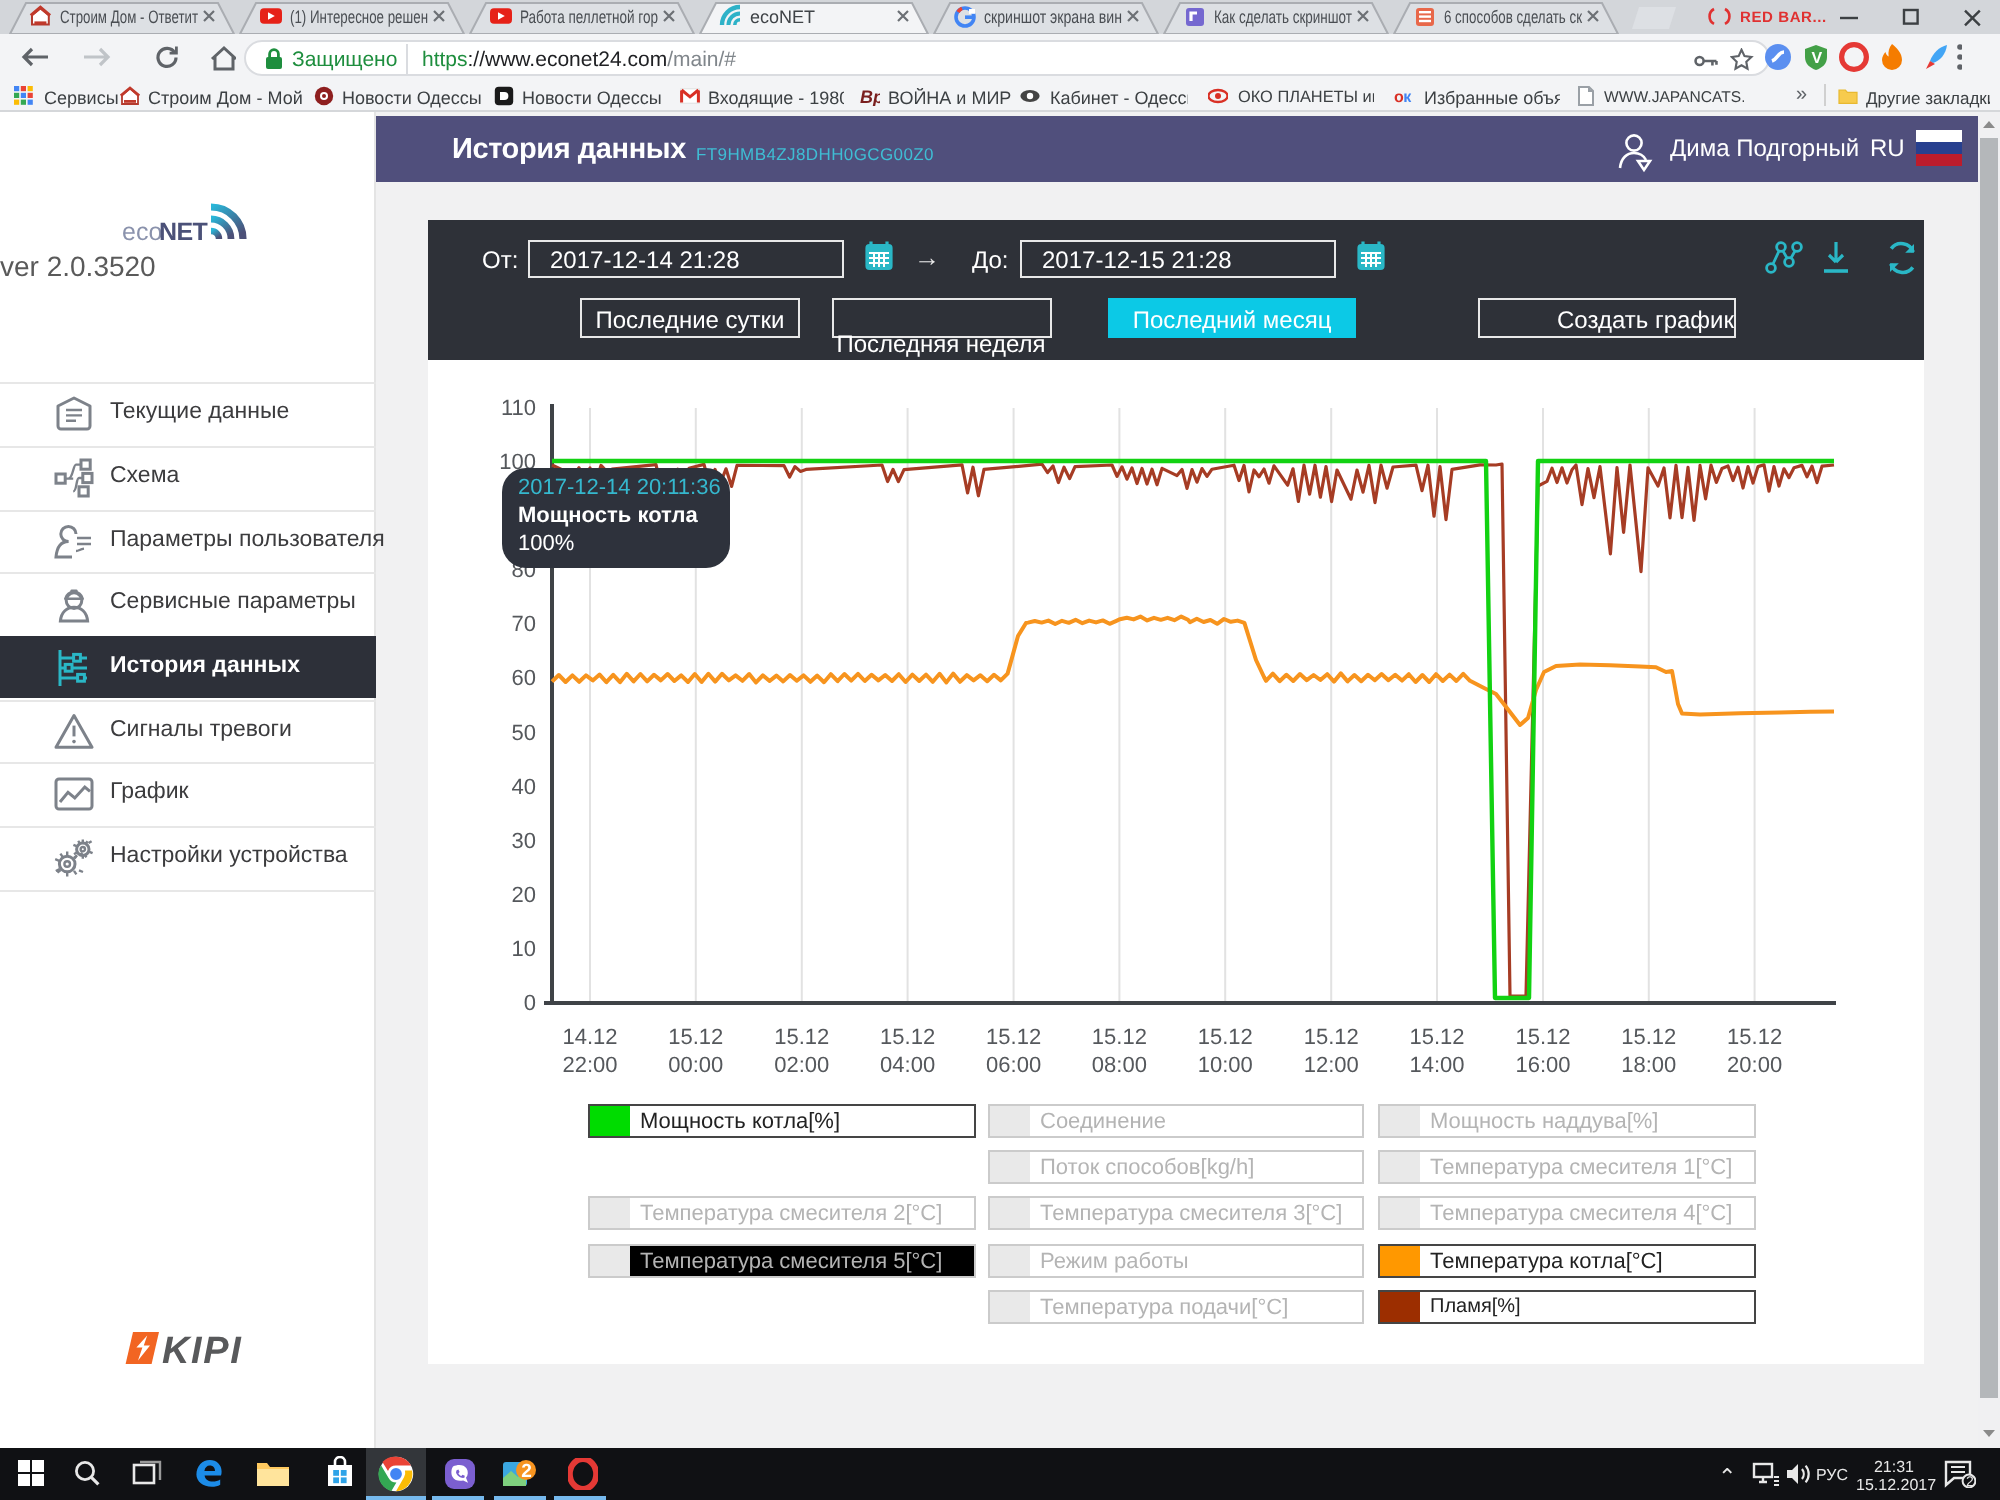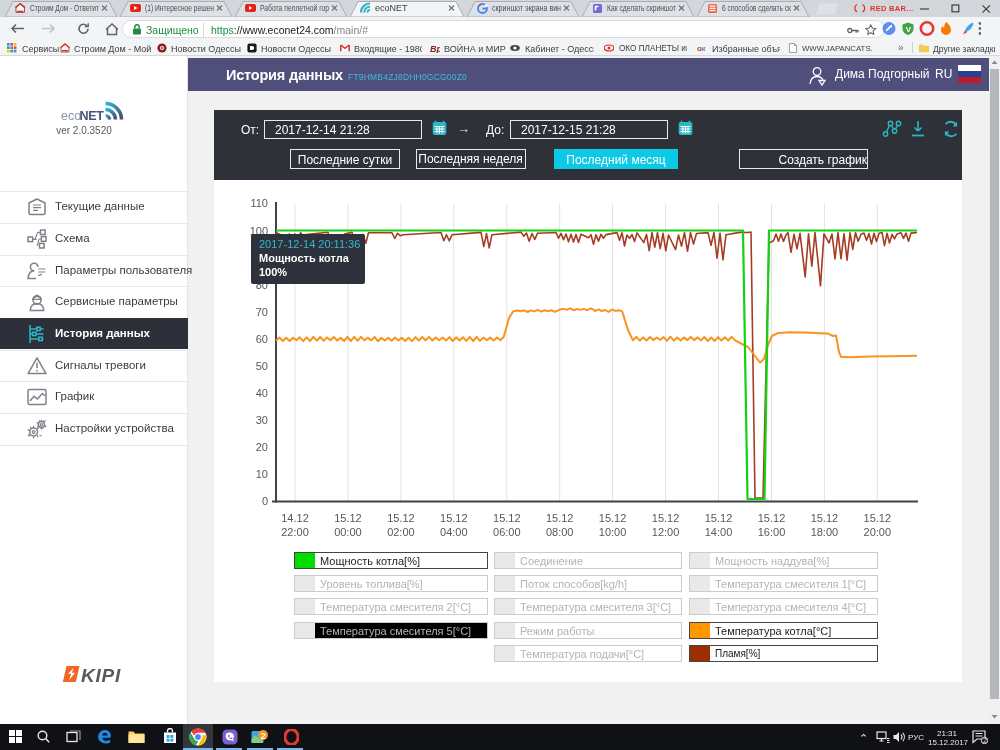--- a/index.html
+++ b/index.html
@@ -207,21 +207,21 @@
           </linearGradient>
         </defs>
       <text x="0" y="26" font-size="12.5" fill="#8a92ac">eco</text>
       <text x="18.5" y="26" font-size="12.5" font-weight="bold" fill="#4b5178" letter-spacing="-0.3">NET</text>
       <g fill="none" stroke="url(#lg)">
         <path d="M44.5 9.5 A16 16 0 0160.5 25.5" stroke-width="3.6"></path>
         <path d="M44.5 15.5 A10 10 0 0154.5 25.5" stroke-width="3.4"></path>
         <path d="M44.5 21.5 A4 4 0 0148.5 25.5" stroke-width="3.2"></path>
       </g>
     </svg>
-    <div class="abs" style="left:0;top:69px;width:168px;text-align:center;font-size:10px;color:#5a5a5a">ver 2.0.3520</div>
+    <div class="abs" style="left:0;top:69px;width:168px;text-align:left;font-size:14px;color:#5a5a5a">ver 2.0.3520</div>
     <div style="position:absolute;left:0;top:135.2px;width:188px;height:1px;background:#e7e7e7"></div>
 <div style="position:absolute;left:0;top:166.9px;width:188px;height:1px;background:#e7e7e7"></div>
 <div style="position:absolute;left:0;top:198.5px;width:188px;height:1px;background:#e7e7e7"></div>
 <div style="position:absolute;left:0;top:230.2px;width:188px;height:1px;background:#e7e7e7"></div>
 <div style="position:absolute;left:0;top:261.8px;width:188px;height:1px;background:#e7e7e7"></div>
 <div style="position:absolute;left:0;top:293.5px;width:188px;height:1px;background:#e7e7e7"></div>
 <div style="position:absolute;left:0;top:325.2px;width:188px;height:1px;background:#e7e7e7"></div>
 <div style="position:absolute;left:0;top:356.8px;width:188px;height:1px;background:#e7e7e7"></div>
 <div style="position:absolute;left:0;top:388.5px;width:188px;height:1px;background:#e7e7e7"></div>
 <svg style="position:absolute;left:27px;top:141.2px" width="20" height="20" viewBox="0 0 20 20">
@@ -333,21 +333,21 @@
           <circle cx="16.5" cy="4.5" r="2.2"></circle>
         <path d="M4.5 13l3-6.5M9.5 6.5l2 3.5M13.5 10l2-3.5"></path>
         <path d="M36 2v10M36 12l-3.5-3.5M36 12l3.5-3.5" stroke-width="1.6"></path>
           <path d="M30 16.5h12" stroke-width="1.8"></path>
         <path d="M74.6 7a6.3 6.3 0 00-11-1.7M63.4 13a6.3 6.3 0 0011 1.7" stroke-width="1.8"></path>
         <path d="M75 3v4.4h-4.4z" fill="#2ab7c6" stroke="none"></path>
           <path d="M63 17v-4.4h4.4z" fill="#2ab7c6" stroke="none"></path>
       </g>
     </svg>
     <div class="abs" style="left:76px;top:39px;width:110px;height:20px;border:1px solid #e8e8e8;color:#fff;font-size:12px;text-align:center;padding-top:3px">Последние сутки</div>
-    <div class="abs" style="left:201.5px;top:39px;width:110px;height:20px;border:1px solid #e8e8e8;color:#fff;font-size:12px;text-align:center;padding-top:2px">Последняя неделя</div>
+    <div class="abs" style="left:201.5px;top:39px;width:110px;height:20px;border:1px solid #e8e8e8;color:#fff;font-size:12px;text-align:center;padding-top:15px">Последняя неделя</div>
     <div class="abs" style="left:340px;top:39px;width:124px;height:20px;background:#0cc9e6;color:#fff;font-size:12px;text-align:center;padding-top:4px">Последний месяц</div>
     <div class="abs" style="left:525px;top:39px;width:129px;height:20px;border:1px solid #e8e8e8;color:#fff;font-size:12px;text-align:right;padding-top:3px">Создать график</div>
   </div>
 
   <div class="abs" style="left:214px;top:124px;width:748px;height:502px;background:#fff"></div>
   <svg style="position:absolute;left:214px;top:124px" width="748" height="365" viewBox="0 0 748 365">
 <line x1="81" y1="24" x2="81" y2="321.5" stroke="#e2e2e2" stroke-width="1"></line>
       <line x1="133.9" y1="24" x2="133.9" y2="321.5" stroke="#e2e2e2" stroke-width="1"></line>
       <line x1="186.9" y1="24" x2="186.9" y2="321.5" stroke="#e2e2e2" stroke-width="1"></line>
       <line x1="239.8" y1="24" x2="239.8" y2="321.5" stroke="#e2e2e2" stroke-width="1"></line>
@@ -395,42 +395,38 @@
       <text x="557.5" y="356" text-anchor="middle" font-size="11" fill="#55585c">16:00</text>
       <text x="610.4" y="342" text-anchor="middle" font-size="11" fill="#55585c">15.12</text>
       <text x="610.4" y="356" text-anchor="middle" font-size="11" fill="#55585c">18:00</text>
       <text x="663.3" y="342" text-anchor="middle" font-size="11" fill="#55585c">15.12</text>
       <text x="663.3" y="356" text-anchor="middle" font-size="11" fill="#55585c">20:00</text>
 <polyline points="62,52.5 72.8,57.6 75.5,53.9 78.2,58.8 81,54 83.8,61.1 86.5,52.7 89.2,55.6 92,54.6 114,52.3 116.8,64.7 119.5,55 122.2,69 125,54.6 127.8,69.1 130.5,54.1 138,52.2 140.8,62.8 143.5,54.7 146.2,61.7 149,54.4 151.8,63.2 154.5,52.7 178,52.8 180.8,58.5 183.5,53.3 186.2,55.7 189,54.7 227,52.5 229.8,60.8 232.5,54.7 235.2,60.8 238,54.8 267,52.4 269.8,66.5 272.5,53.6 275.2,67.9 278,54.7 307,52.1 309.8,56.3 312.5,53 315.2,61.3 318,53.6 320.8,59.3 323.5,53.3 342,52.5 344.5,58.2 347,53.4 349.5,59.6 352,54 354.5,61.8 357,54.2 359.5,62 362,54.6 364.5,62.4 367,54.2 374.5,57.8 377,54.7 379.5,64.2 382,54.8 384.5,61.1 387,54.3 389.5,58.2 392,54.6 403,52.6 405.5,60.3 408,52.7 410.5,66 413,55 415.5,58.4 418,54.5 420.5,61.6 423,52.9 429.8,62.6 432.5,54.4 435.2,70.7 438,52.6 440.8,67.1 443.5,52.6 446.2,68.6 449,53.3 451.8,70.8 454.5,55 461.5,69.6 464.5,55 467.5,66.1 470.5,52.7 473.5,71.3 476.5,52.6 479.5,64.1 482.5,53.5 494,52.6 497,65.3 500,52.6 503,78.1 506,53.3 509,79.8 512,54.7 526,52.4 534,52.5 537,52 541,318 549,318 555,63 559.5,60.7 562,54.1 564.5,61.3 567,53.9 569.5,61.5 572,54.9 574,52.5 577,72.3 580,54.3 583,68.8 586,53.3 591.2,96.9 594.5,53.8 597.8,86.2 601,52.5 606.5,105.8 610,53.9 615,63 618,54 621,78.9 624,52.7 627,78.8 630,53.7 633,80.2 636,53.4 636,52.7 638.8,69.4 641.5,52.6 644.2,61.2 647,54.2 650,53 652.5,60.3 655,53.6 657.5,64 660,53.3 662.5,61.5 665,53.3 668,52.4 670.5,65.6 673,53.3 675.5,63 678,54.4 680.5,58.8 683,53.9 687,52.7 689.5,58.4 692,53.1 694.5,61.3 697,53.1 703,52.5" fill="none" stroke="#a63c24" stroke-width="1.6" stroke-linejoin="round"></polyline>
 <polyline points="62,160.8 65.4,157.5 68.8,161 72.2,157.7 75.6,160.9 79,157.7 82.4,160.2 85.8,157.3 89.2,161.1 92.6,157.4 96,161.1 99.4,156.9 102.8,160.7 106.2,157 109.6,160.7 113,157.4 116.4,160.2 119.8,157 123.2,160.5 126.6,157.7 130,161 133.4,157 136.8,161 140.2,156.9 143.6,160.8 147,156.9 150.4,160.2 153.8,157.7 157.2,160.4 160.6,157 164,161.2 167.4,157.7 170.8,160.5 174.2,157.8 177.6,160.7 181,157.5 184.4,160.4 187.8,157.7 191.2,160.9 194.6,157.8 198,161.1 201.4,157.1 204.8,160.6 208.2,157 211.6,160.3 215,156.9 218.4,160.5 221.8,157.4 225.2,160.2 228.6,157.5 232,160.5 235.4,157.1 238.8,161 242.2,157.3 245.6,160.5 249,157.3 252.4,160.9 255.8,156.9 259.2,161.2 262.6,156.8 266,160.9 269.4,157.6 272.8,160.2 276.2,157.6 279.6,160.6 283,157.4 286.4,160.2 289.8,156.8 295,138 299,131.5 300,131.3 303.4,130.5 306.8,131.3 310.2,130.3 313.6,132 317,130.4 320.4,131.4 323.8,129.9 327.2,131.6 330.6,130.3 334,131.2 337.4,130.2 340.8,131.9 344.2,130.4 346,129.6 349.4,128.9 352.8,129.7 356.2,128.3 359.6,130.2 363,128.9 366.4,129.9 369.8,128.9 373.2,130.1 376.6,128.3 380,129.9 381,131.1 384.4,129.4 387.8,131 391.2,130 394.6,131.9 398,129.5 401.4,130.9 404.8,130.3 408.2,131.4 414,150 418,158.5 419,160.4 422.4,156.8 425.8,160.6 429.2,157.4 432.6,160.5 436,157 439.4,160.1 442.8,157.5 446.2,160 449.6,157.1 453,160.8 456.4,156.7 459.8,160.7 463.2,157.5 466.6,160.6 470,157.4 473.4,160.1 476.8,157 480.2,160.1 483.6,157.4 487,160.3 490.4,157.1 493.8,161 497.2,157.5 500.6,161 504,157.1 507.4,160.5 510.8,157.3 514.2,160.5 517.6,156.9 521,160.4 528,164 534,167 541,176 546,182.5 550,179 554,165 558,156 564,153 576,152.3 591,152.6 606,153.2 614,153.6 619,156 622,155.5 625,172 627,176.8 636,177.2 656,176.6 676,176.2 691,175.9 703,175.8" fill="none" stroke="#f7941e" stroke-width="2" stroke-linejoin="round"></polyline>
 <polyline points="62,50.5 529,50.5 533.5,319 550.5,319 555,50.5 703,50.5" fill="none" stroke="#12d212" stroke-width="2.2" stroke-linejoin="round"></polyline>
 </svg>
 
-  <div class="abs" style="left:251px;top:177.5px;width:114px;height:50px;background:#2e323c;border-radius:2px;padding:4px 0 0 8px">
+  <div class="abs" style="left:251px;top:177.5px;width:114px;height:50px;background:#2e323c;border-radius:12px;padding:4px 0 0 8px">
     <div style="font-size:11px;color:#35b8ce">2017-12-14 20:11:36</div>
     <div style="font-size:11px;color:#fff;font-weight:bold;margin-top:2px">Мощность котла</div>
-    <div style="font-size:11px;color:#fff;font-weight:bold;margin-top:2px">100%</div>
+    <div style="font-size:11px;color:#fff;font-weight:normal;margin-top:2px">100%</div>
   </div>
   <div class="abs" style="left:0;top:496px;width:962px;height:0px"></div>
   <div class="abs" style="left:0;top:-56px;width:1000px;height:750px">
       <div style="position:absolute;left:494px;top:552px;width:188px;height:17px;background:#fff;border:1px solid #cbcbcb;box-sizing:border-box;overflow:hidden">
         <div style="position:absolute;left:0;top:0;width:20px;height:17px;background:#e9e9e9"></div>
         <div style="position:absolute;left:25px;top:2px;font-size:11px;color:#b4b4b4;white-space:nowrap">Соединение</div>
       </div>
 <div style="position:absolute;left:294px;top:552px;width:194px;height:17px;background:#fff;border:1.5px solid #454545;box-sizing:border-box;overflow:hidden">
         <div style="position:absolute;left:0;top:0;width:20px;height:17px;background:#00dc00"></div>
         <div style="position:absolute;left:25px;top:2px;font-size:11px;color:#222;white-space:nowrap">Мощность котла[%]</div>
       </div>
 <div style="position:absolute;left:689px;top:552px;width:189px;height:17px;background:#fff;border:1px solid #cbcbcb;box-sizing:border-box;overflow:hidden">
         <div style="position:absolute;left:0;top:0;width:20px;height:17px;background:#e9e9e9"></div>
         <div style="position:absolute;left:25px;top:2px;font-size:11px;color:#b4b4b4;white-space:nowrap">Мощность наддува[%]</div>
-      </div>
-<div style="position:absolute;left:294px;top:575.2px;width:194px;height:17px;background:#fff;border:1px solid #cbcbcb;box-sizing:border-box;overflow:hidden">
-        <div style="position:absolute;left:0;top:0;width:20px;height:17px;background:#e9e9e9"></div>
-        <div style="position:absolute;left:25px;top:2px;font-size:11px;color:#b4b4b4;white-space:nowrap">Уровень топлива[%]</div>
       </div>
 <div style="position:absolute;left:494px;top:575.2px;width:188px;height:17px;background:#fff;border:1px solid #cbcbcb;box-sizing:border-box;overflow:hidden">
         <div style="position:absolute;left:0;top:0;width:20px;height:17px;background:#e9e9e9"></div>
         <div style="position:absolute;left:25px;top:2px;font-size:11px;color:#b4b4b4;white-space:nowrap">Поток способов[kg/h]</div>
       </div>
 <div style="position:absolute;left:689px;top:575.2px;width:189px;height:17px;background:#fff;border:1px solid #cbcbcb;box-sizing:border-box;overflow:hidden">
         <div style="position:absolute;left:0;top:0;width:20px;height:17px;background:#e9e9e9"></div>
         <div style="position:absolute;left:25px;top:2px;font-size:11px;color:#b4b4b4;white-space:nowrap">Температура смесителя 1[°C]</div>
       </div>
 <div style="position:absolute;left:294px;top:598.4px;width:194px;height:17px;background:#fff;border:1px solid #cbcbcb;box-sizing:border-box;overflow:hidden">

